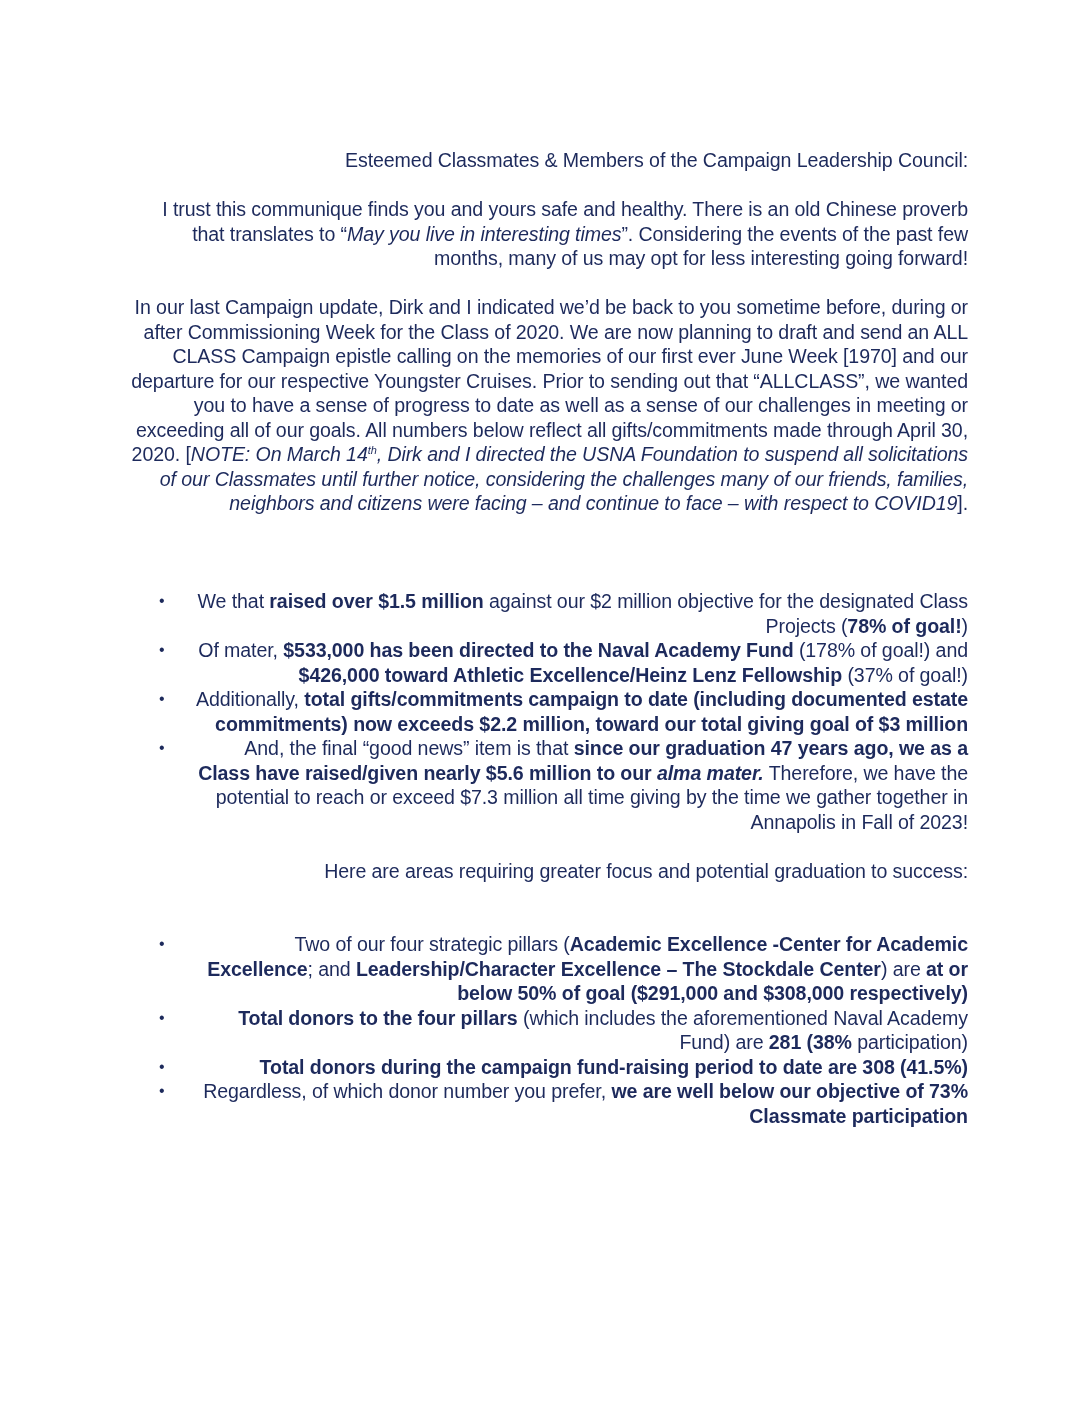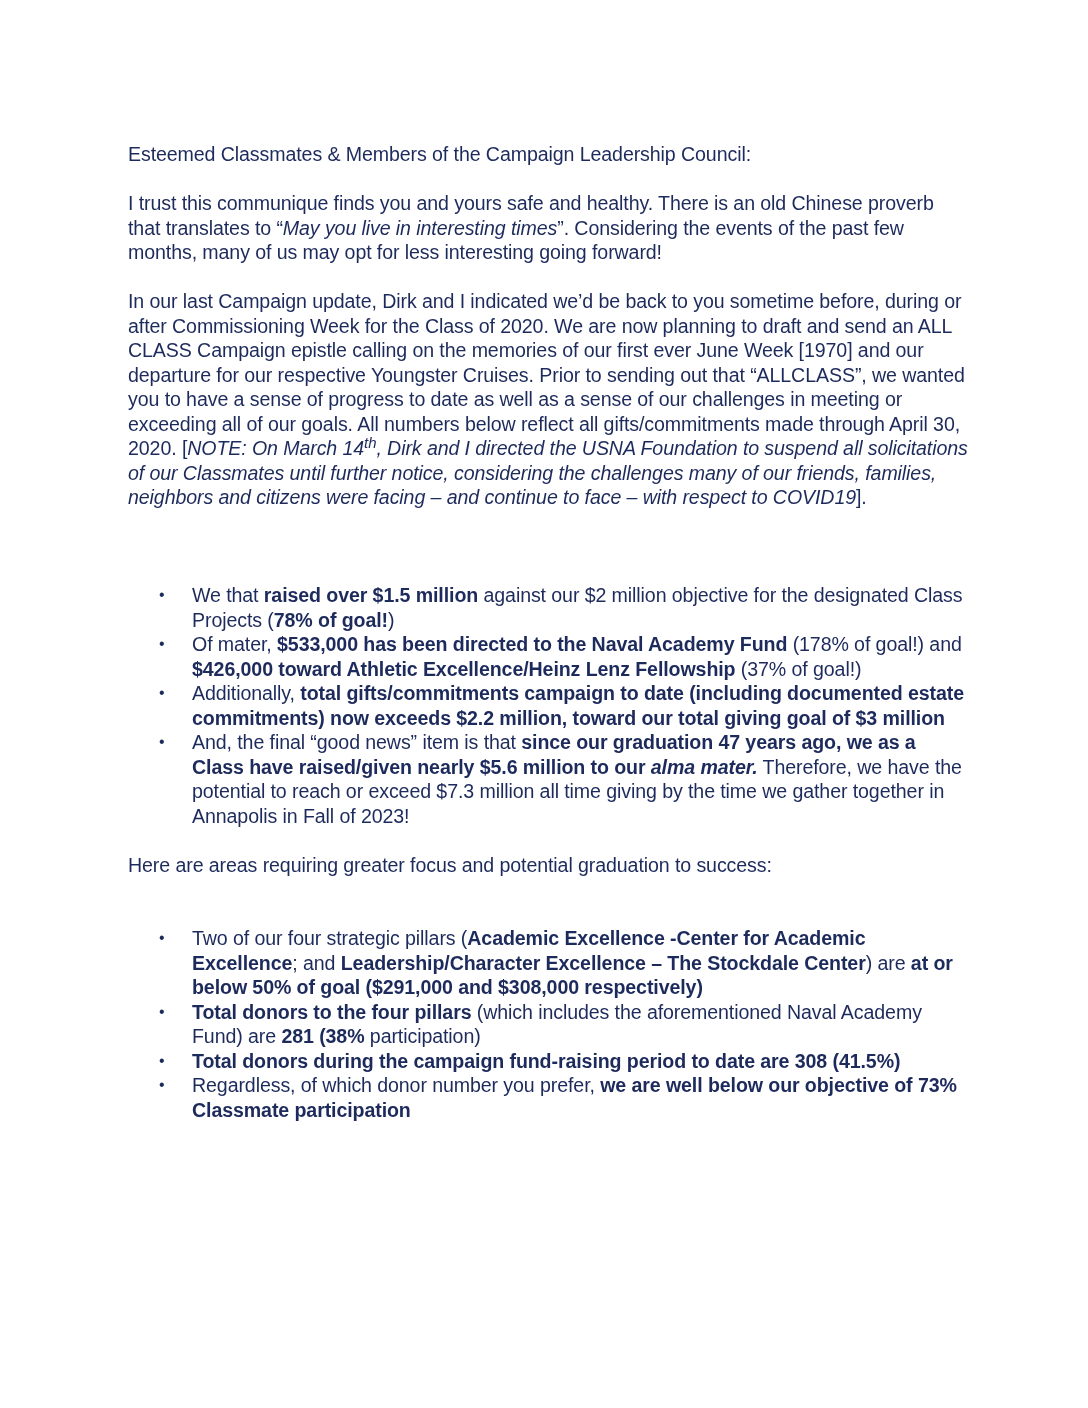--- a/index.html
+++ b/index.html
@@ -1,31 +1,32 @@
 <!DOCTYPE html>
 <html><head>
 <meta charset="utf-8">
 <style>
   html, body { margin: 0; padding: 0; background: #ffffff; }
   body { width: 1088px; height: 1408px; position: relative; overflow: hidden; }
   .page {
-    position: absolute; left: 128px; top: 142px; width: 840px;
+    position: absolute; left: 128px; top: 148px; width: 840px;
     font-family: "Liberation Sans", sans-serif;
     font-size: 19.6px; line-height: 24.5px; color: #1d2a5c;
     letter-spacing: -0.1px;
+    text-align: right;
   }
   p { margin: 0; }
   .gap1 { height: 24.5px; }
   .gap2 { height: 49px; }
   ul { margin: 0; padding: 0; list-style: none; }
   li { position: relative; padding-left: 64px; }
   li .bullet { position: absolute; left: 31px; top: 0; font-size: 16px; }
   b { font-weight: bold; }
   i { font-style: italic; }
-  sup { font-size: 15px; line-height: 0; vertical-align: 7px; }
+  sup { font-size: 11px; line-height: 0; vertical-align: 7px; }
 </style>
 </head>
 <body>
 
 <div class="page">
   <p>Esteemed Classmates &amp; Members of the Campaign Leadership Council:</p>
   <div class="gap1"></div>
 
   <p><span>I trust this communique finds you and yours safe and healthy. There is an old Chinese proverb that translates to “</span><i>May you live in interesting times</i><span>”. Considering the events of the past few months, many of us may opt for less interesting going forward!</span></p>
   <div class="gap1"></div>

